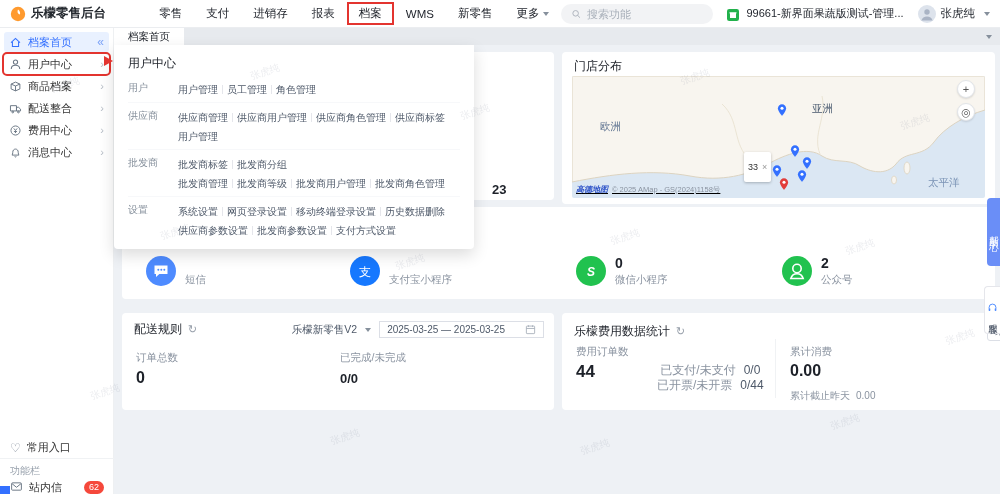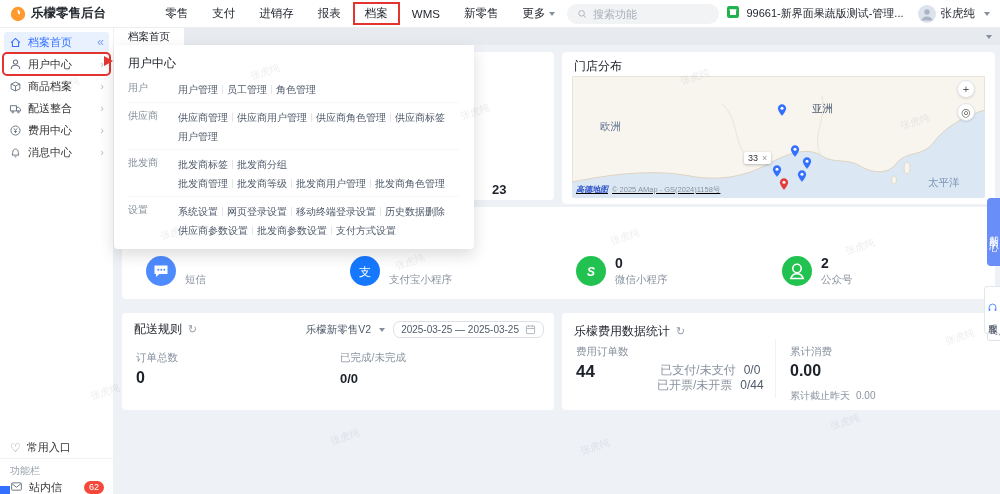--- a/index.html
+++ b/index.html
@@ -11,21 +11,21 @@
   .navbar { position:absolute; top:0; left:0; right:0; height:28px; background:#fff; border-bottom:1px solid #ebedf0; display:flex; align-items:center; padding:0 10px; z-index:60; }
   .logo { display:flex; align-items:center; gap:5px; width:130px; }
   .logo-text { font-size:12.5px; font-weight:bold; color:#24292f; white-space:nowrap; }
   .nav-items { display:flex; align-items:center; margin-left:40px; }
   .nav-item { font-size:11.5px; color:#1d2129; padding:4px 12px; cursor:pointer; display:flex; align-items:center; white-space:nowrap; }
   .annot-outline { outline:2px solid #e3342f; outline-offset:-2px; }
   .caret { width:0; height:0; border:3.5px solid transparent; border-top:4.5px solid #86909c; margin-left:4px; position:relative; top:2px; }
   .search { margin-left:auto; display:flex; align-items:center; gap:5px; background:#f2f3f5; border-radius:11px; height:20px; padding:0 10px; width:152px; flex:none; }
   .search input { border:0; background:transparent; outline:none; font-size:11px; color:#4e5969; width:100%; }
   .search input::placeholder { color:#a9b0ba; }
-  .store-badge { display:flex; align-items:flex-start; gap:7px; margin-left:8px; font-size:11px; color:#1d2129; white-space:nowrap; }
+  .store-badge { display:flex; align-items:flex-end; gap:7px; margin-left:14px; font-size:11px; color:#1d2129; white-space:nowrap; }
   .user { display:flex; align-items:center; gap:5px; margin-left:14px; font-size:11.5px; color:#1d2129; white-space:nowrap; }
 
   
   .sidebar { position:absolute; top:28px; left:0; bottom:0; width:114px; background:#fff; border-right:1px solid #eef0f2; z-index:40; padding-top:4px; }
   .side-item { height:20px; margin:0 4px 2px; padding:0 5px; display:flex; align-items:center; border-radius:3px; font-size:11px; color:#333; cursor:pointer; }
   .side-item .sicon { width:13px; height:13px; margin-right:6px; color:#6b7785; display:flex; align-items:center; flex:none; }
   .side-item .chev { margin-left:auto; color:#b6bdc6; font-size:11px; line-height:1; }
   .side-item.active { background:#e9f1ff; color:#3370ff; }
   .side-item.active .sicon { color:#3370ff; }
   .side-item.active .chev { color:#7ba2f7; font-size:12px; }
@@ -49,21 +49,21 @@
   .card { position:absolute; background:#fff; border-radius:4px; }
   .card-hidden { left:122px; top:52px; width:432px; height:148px; }
   .hidden-stat { position:absolute; left:370px; top:130px; font-size:13px; font-weight:bold; color:#1d2129; }
 
   .card-map { left:562px; top:52px; width:433px; height:152px; }
   .map-title { position:absolute; left:12px; top:6px; font-size:12px; color:#1d2129; }
   .map { position:absolute; left:10px; right:10px; top:24px; bottom:6px; overflow:hidden; border-radius:2px; background:#dbe7f3; cursor:grab; }
   .map-land { position:absolute; left:0; top:0; width:100%; height:100%; }
   .map-label { position:absolute; font-size:10.5px; color:#5d7290; }
   .pin { position:absolute; width:14px; height:14px; cursor:pointer; }
-  .cluster { position:absolute; background:#fff; border-radius:2px; box-shadow:0 1px 3px rgba(0,0,0,.25); font-size:9px; color:#333; padding:1px 4px; display:flex; gap:4px; align-items:center; z-index:5; }
+  .cluster { position:absolute; background:#fff; border-radius:2px; box-shadow:0 1px 3px rgba(0,0,0,.25); font-size:9px; color:#333; padding:10px 4px; display:flex; gap:4px; align-items:center; z-index:5; }
   .cluster .x { color:#999; cursor:pointer; }
   .map-ctrl { position:absolute; width:18px; height:18px; border-radius:50%; background:#fff; border:1px solid #e2e5e9; box-shadow:0 1px 2px rgba(0,0,0,.12); display:flex; align-items:center; justify-content:center; font-size:11px; color:#555; cursor:pointer; }
   .map-attr { position:absolute; left:4px; bottom:3px; display:flex; align-items:center; gap:4px; z-index:5;text-decoration:underline; }
   .map-logo { font-size:8px; font-weight:bold; color:#2f54c9; font-style:italic; }
   .map-copy { font-size:7.5px; color:#8a93a0; }
 
   .card-channels { left:122px; top:207px; width:873px; height:92px; }
   .channel { position:absolute; top:48px; display:flex; align-items:center; gap:9px; }
   .ch-icon { width:30px; height:30px; flex:none; }
   .ch-col { display:flex; flex-direction:column; }
@@ -71,21 +71,21 @@
   .ch-label { font-size:10.5px; color:#8a93a0; height:14px; line-height:14px; }
 
   .card-delivery { left:122px; top:313px; width:432px; height:97px; }
   .card-fees { left:562px; top:313px; width:486px; height:97px; }
   .card-head { position:absolute; top:8px; left:12px; right:10px; display:flex; align-items:center; }
   .card-title { font-size:12px; color:#1d2129; }
   .refresh { color:#98a0ab; font-size:11px; margin-left:6px; cursor:pointer; }
   .head-right { margin-left:auto; display:flex; align-items:center; gap:8px; }
   .sel { display:flex; align-items:center; gap:4px; font-size:10.5px; color:#4e5969; cursor:pointer; }
   .sel.boxed { border:1px solid #dcdfe6; border-radius:3px; padding:2px 7px; background:#fff; }
-  .datebox { display:flex; align-items:center; gap:6px; border:1px solid #dcdfe6; border-radius:7px; padding:2px 7px; font-size:10px; color:#4e5969; background:#fff; cursor:pointer; }
+  .datebox { display:flex; align-items:center; gap:20px; border:1px solid #dcdfe6; border-radius:0; padding:2px 7px; font-size:10px; color:#4e5969; background:#fff; cursor:pointer; }
   .stat-label { font-size:10.5px; color:#8a93a0; }
   .stat-value { font-weight:bold; color:#1d2129; }
   .dstat1 { position:absolute; left:14px; top:38px; }
   .dstat1 .stat-value { font-size:16px; margin-top:4px; }
   .dstat2 { position:absolute; left:218px; top:38px; }
   .dstat2 .stat-value { font-size:13px; margin-top:6px; }
   .fstat1 { position:absolute; left:14px; top:32px; }
   .fstat1 .stat-value { font-size:17px; margin-top:3px; }
   .fpairs { position:absolute; left:95px; top:50px; font-size:12px; color:#8a93a0; line-height:15px;text-align:center; }
   .fpairs b { color:#4e5969; font-weight:normal; margin-left:8px; }

